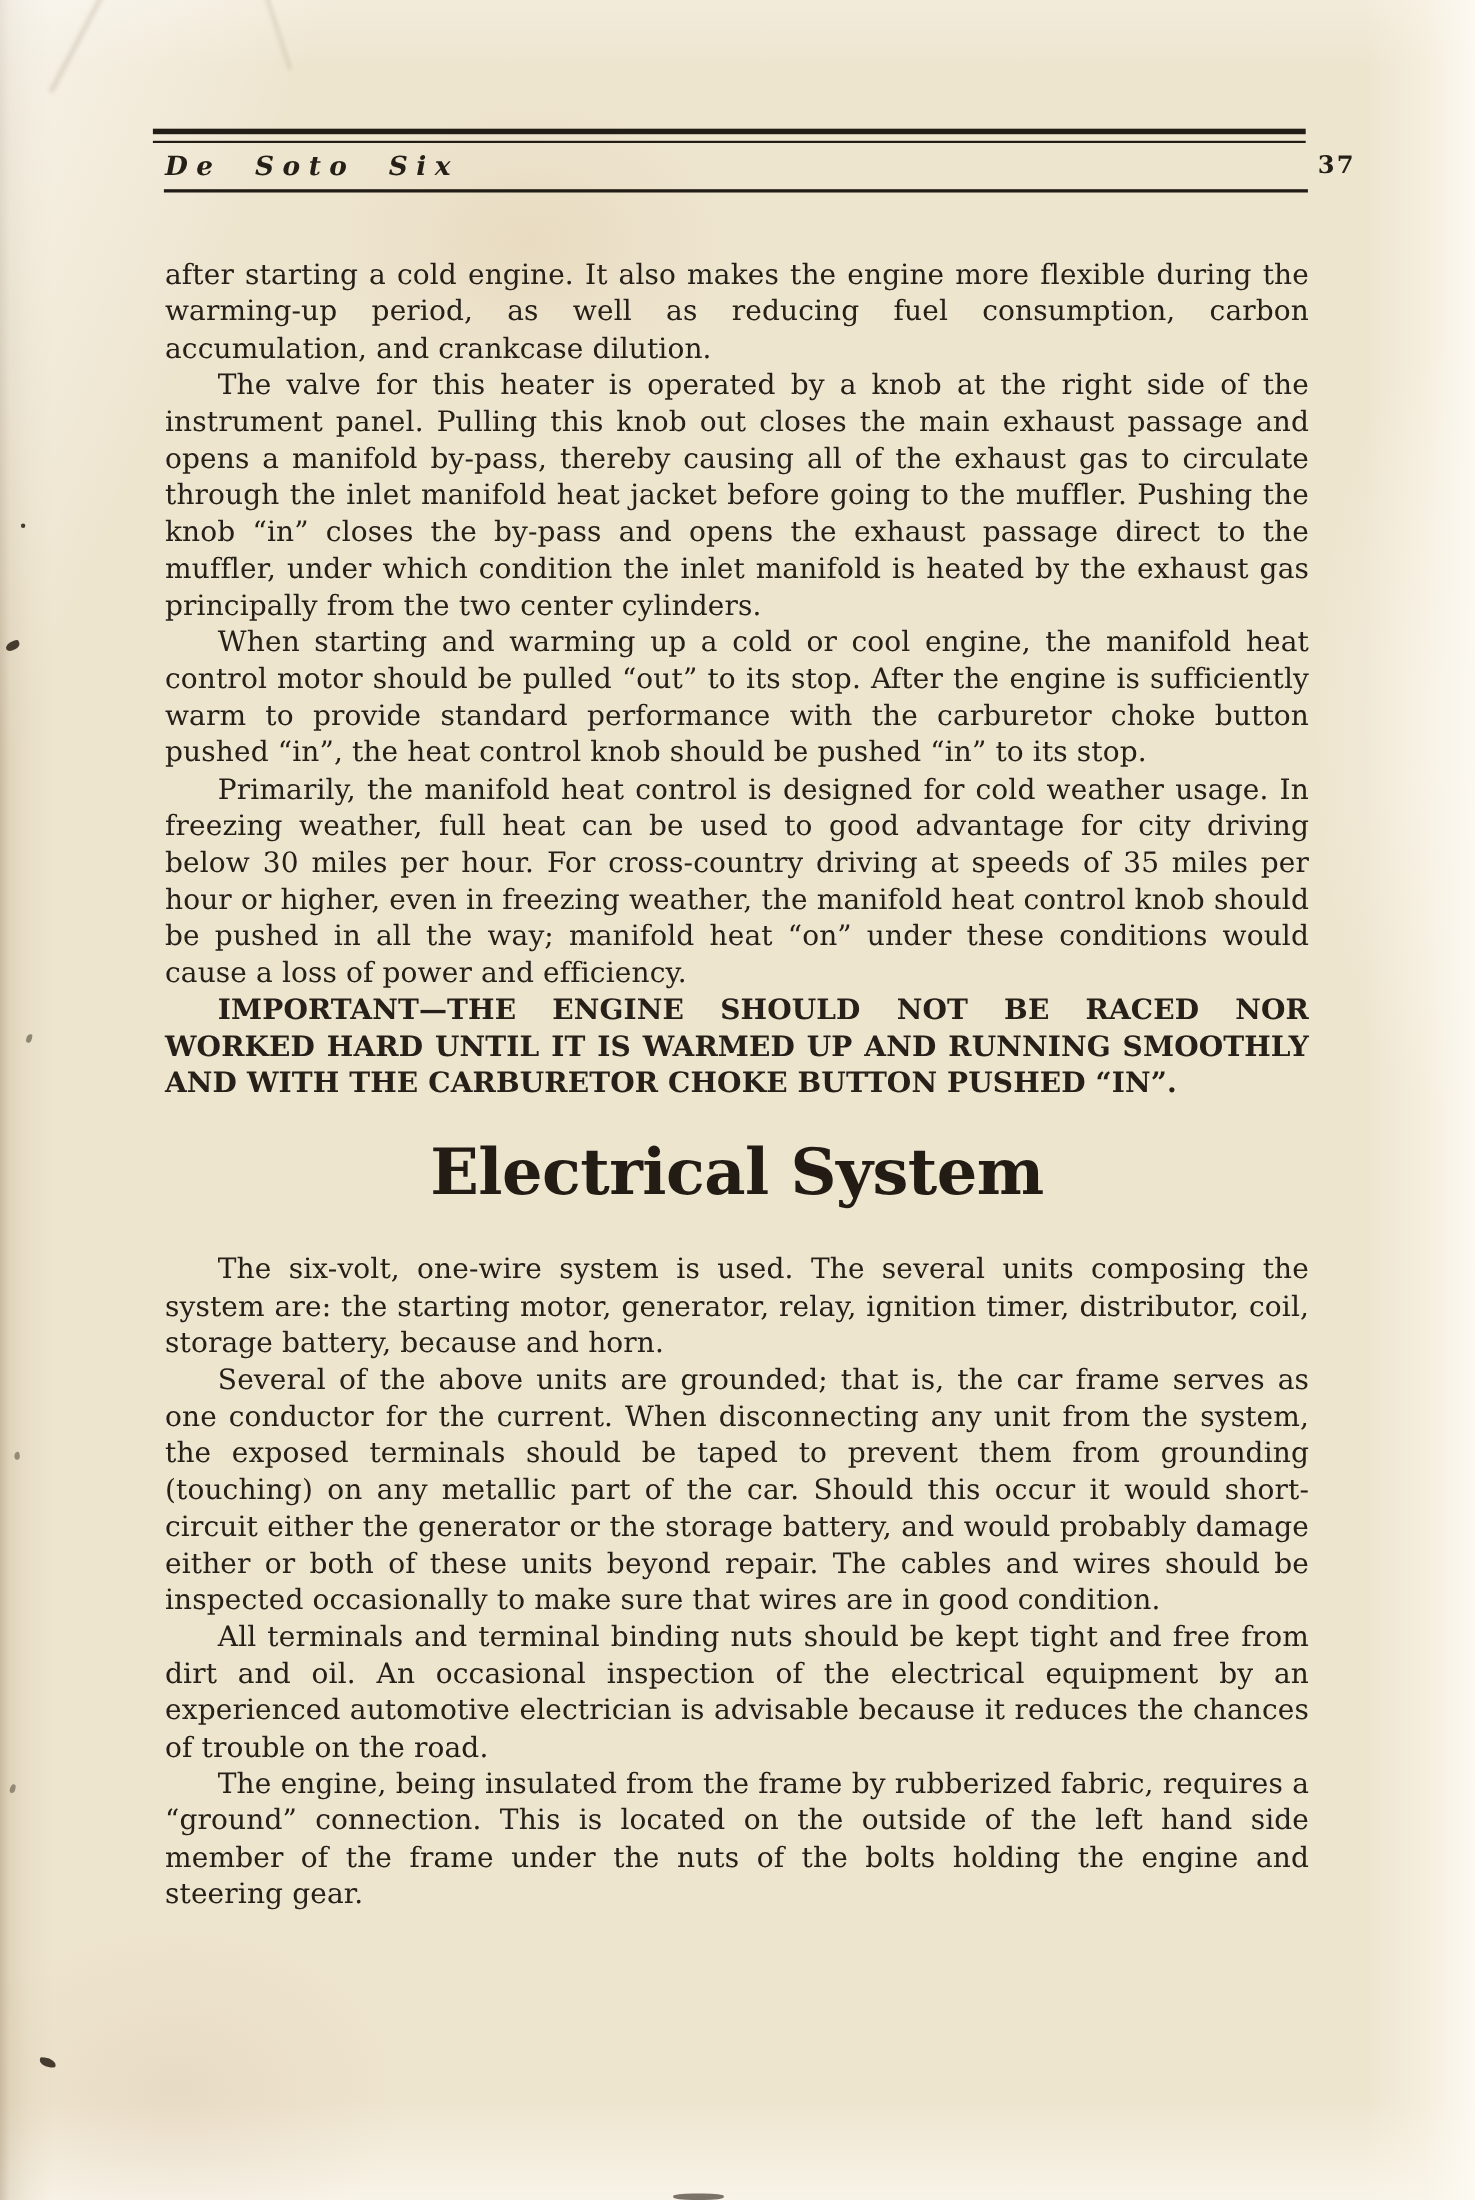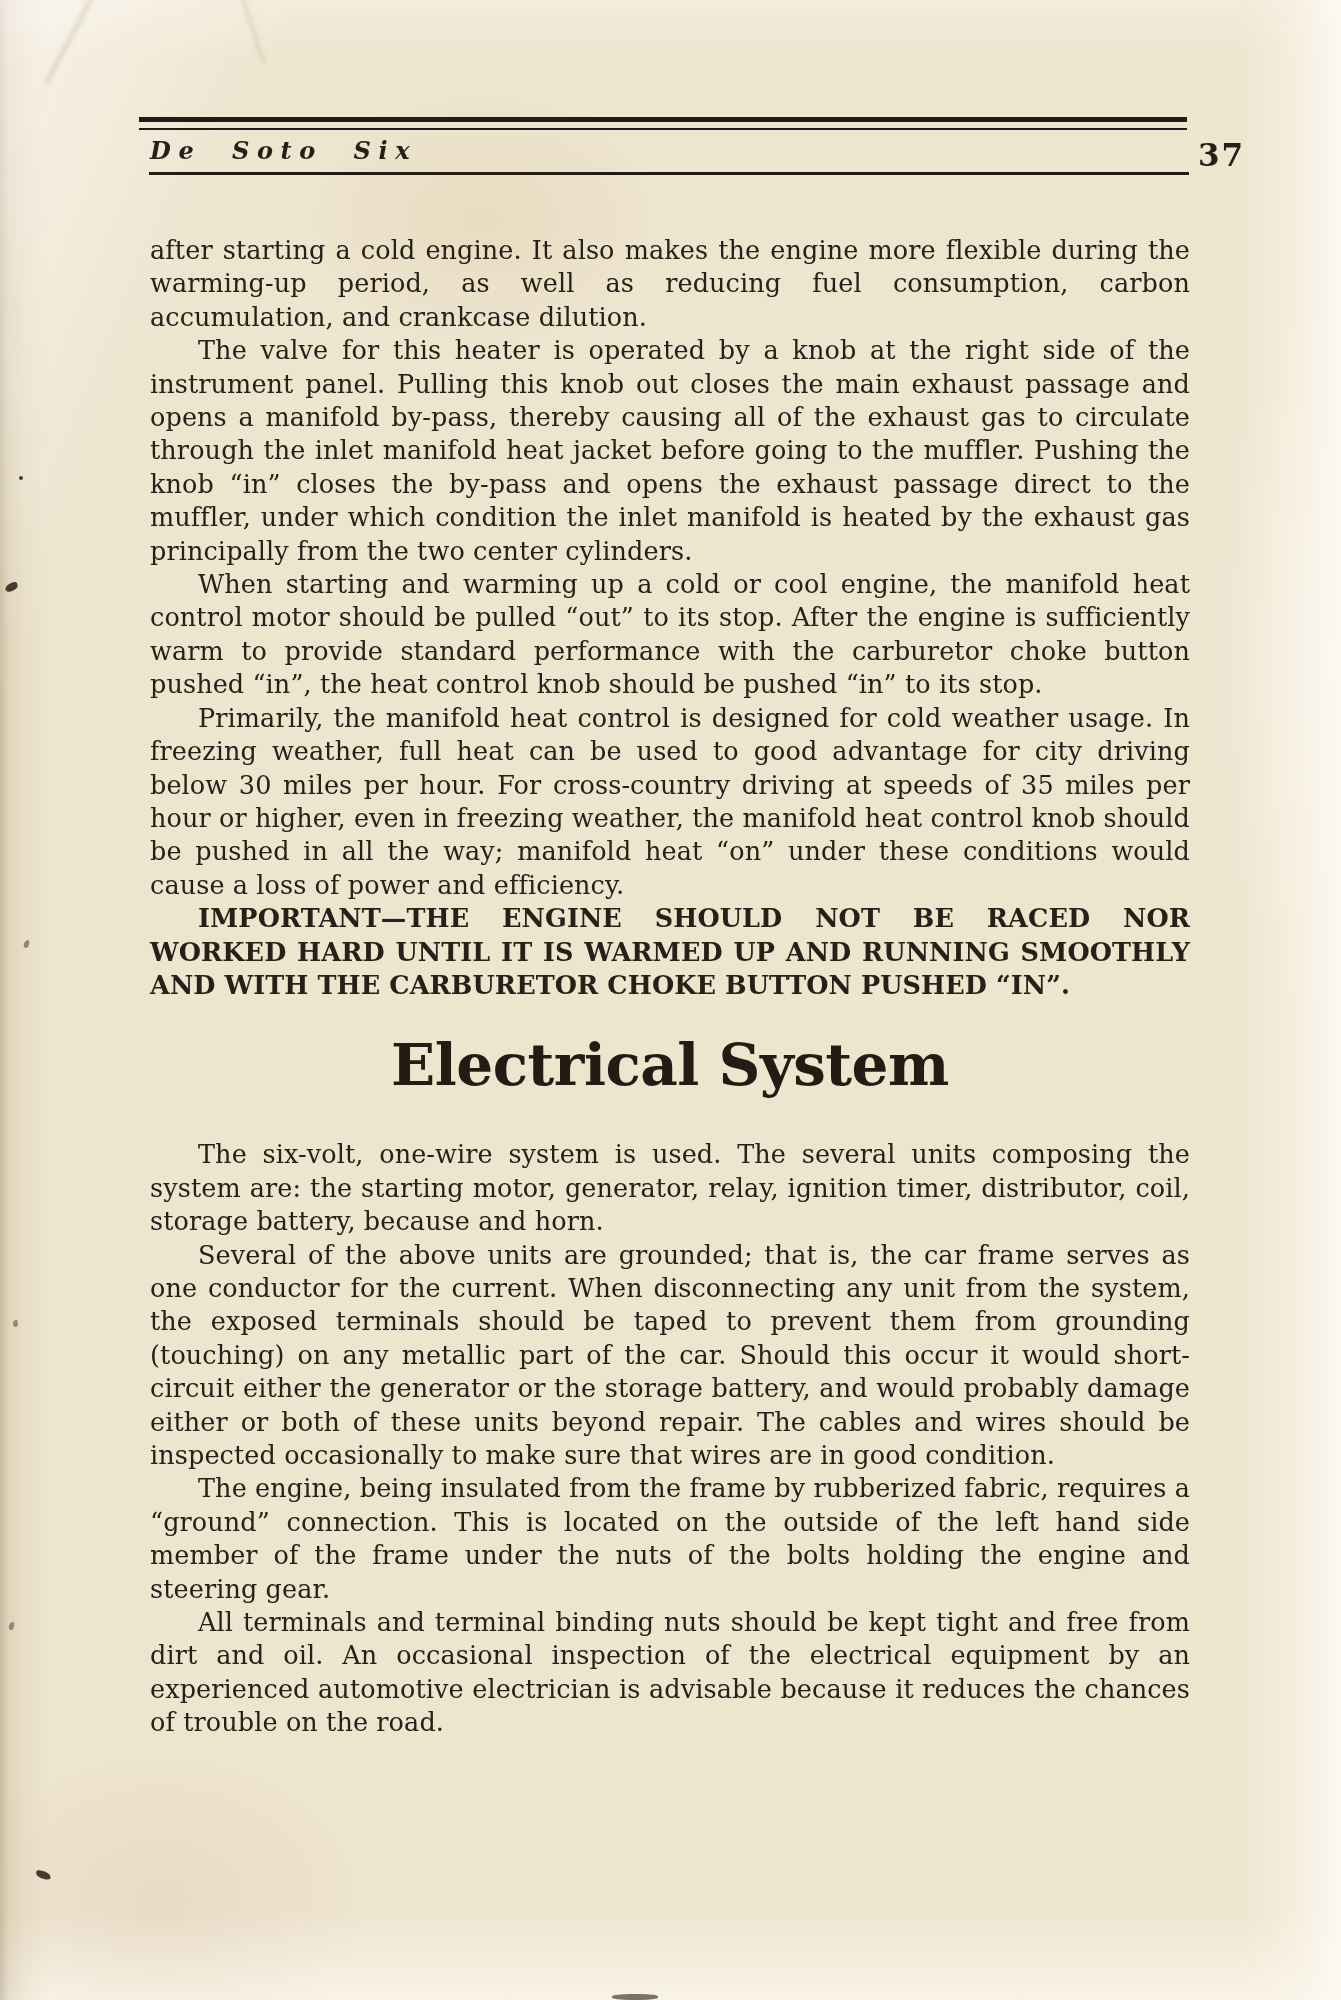--- a/index.html
+++ b/index.html
@@ -36,21 +36,21 @@
     font-weight: bold;
     font-size: 24px;
     letter-spacing: 0.32em;
     word-spacing: 0.6em;
     color: #241f17;
   }
   .page-number {
     position: absolute;
     top: 137px; left: 1198px;
     font-weight: bold;
-    font-size: 31px;
+    font-size: 22px;
     letter-spacing: 2px;
     color: #241f17;
   }
   main {
     position: absolute;
     top: 234px; left: 150px; width: 1040px;
   }
   .body-p {
     margin: 0;
     font-size: 25.5px;
@@ -95,22 +95,22 @@
     <p class="body-p no-indent">after starting a cold engine. It also makes the engine more flexible during the warming-up period, as well as reducing fuel consumption, carbon accumulation, and crankcase dilution.</p>
     <p class="body-p">The valve for this heater is operated by a knob at the right side of the instrument panel. Pulling this knob out closes the main exhaust passage and opens a manifold by-pass, thereby causing all of the exhaust gas to circulate through the inlet manifold heat jacket before going to the muffler. Pushing the knob “in” closes the by-pass and opens the exhaust passage direct to the muffler, under which condition the inlet manifold is heated by the exhaust gas principally from the two center cylinders.</p>
     <p class="body-p">When starting and warming up a cold or cool engine, the manifold heat control motor should be pulled “out” to its stop. After the engine is sufficiently warm to provide standard performance with the carburetor choke button pushed “in”, the heat control knob should be pushed “in” to its stop.</p>
     <p class="body-p">Primarily, the manifold heat control is designed for cold weather usage. In freezing weather, full heat can be used to good advantage for city driving below 30 miles per hour. For cross-country driving at speeds of 35 miles per hour or higher, even in freezing weather, the manifold heat control knob should be pushed in all the way; manifold heat “on” under these conditions would cause a loss of power and efficiency.</p>
     <p class="body-p important">IMPORTANT—THE ENGINE SHOULD NOT BE RACED NOR WORKED HARD UNTIL IT IS WARMED UP AND RUNNING SMOOTHLY AND WITH THE CARBURETOR CHOKE BUTTON PUSHED “IN”.</p>
 
     <h1 class="section-heading">Electrical System</h1>
 
     <p class="body-p">The six-volt, one-wire system is used. The several units composing the system are: the starting motor, generator, relay, ignition timer, distributor, coil, storage battery, because and horn.</p>
     <p class="body-p">Several of the above units are grounded; that is, the car frame serves as one conductor for the current. When disconnecting any unit from the system, the exposed terminals should be taped to prevent them from grounding (touching) on any metallic part of the car. Should this occur it would short-circuit either the generator or the storage battery, and would probably damage either or both of these units beyond repair. The cables and wires should be inspected occasionally to make sure that wires are in good condition.</p>
+    <p class="body-p">All terminals and terminal binding nuts should be kept tight and free from dirt and oil. An occasional inspection of the electrical equipment by an experienced automotive electrician is advisable because it reduces the chances of trouble on the road.</p>
     <p class="body-p">The engine, being insulated from the frame by rubberized fabric, requires a “ground” connection. This is located on the outside of the left hand side member of the frame under the nuts of the bolts holding the engine and steering gear.</p>
-    <p class="body-p">All terminals and terminal binding nuts should be kept tight and free from dirt and oil. An occasional inspection of the electrical equipment by an experienced automotive electrician is advisable because it reduces the chances of trouble on the road.</p>
   </main>
 
   <div class="crease" style="top:-20px; left:70px; width:4px; height:110px; transform: rotate(28deg);"></div>
   <div class="crease" style="top:-15px; left:250px; width:3px; height:80px; transform: rotate(-18deg);"></div>
   <div class="speck speck-dot" style="top:476px; left:19px; width:4px; height:4px;"></div>
   <div class="speck speck-comma" style="top:583px; left:5px; width:13px; height:8px; transform: rotate(-18deg);"></div>
   <div class="speck speck-comma" style="top:940px; left:24px; width:5px; height:8px; transform: rotate(12deg); opacity:.55;"></div>
   <div class="speck speck-comma" style="top:1320px; left:13px; width:5px; height:7px; transform: rotate(-10deg); opacity:.5;"></div>
   <div class="speck speck-comma" style="top:1622px; left:9px; width:5px; height:8px; transform: rotate(8deg); opacity:.5;"></div>
   <div class="speck speck-comma" style="top:1871px; left:36px; width:15px; height:8px; transform: rotate(8deg); border-radius: 20% 80% 30% 70%;"></div>

